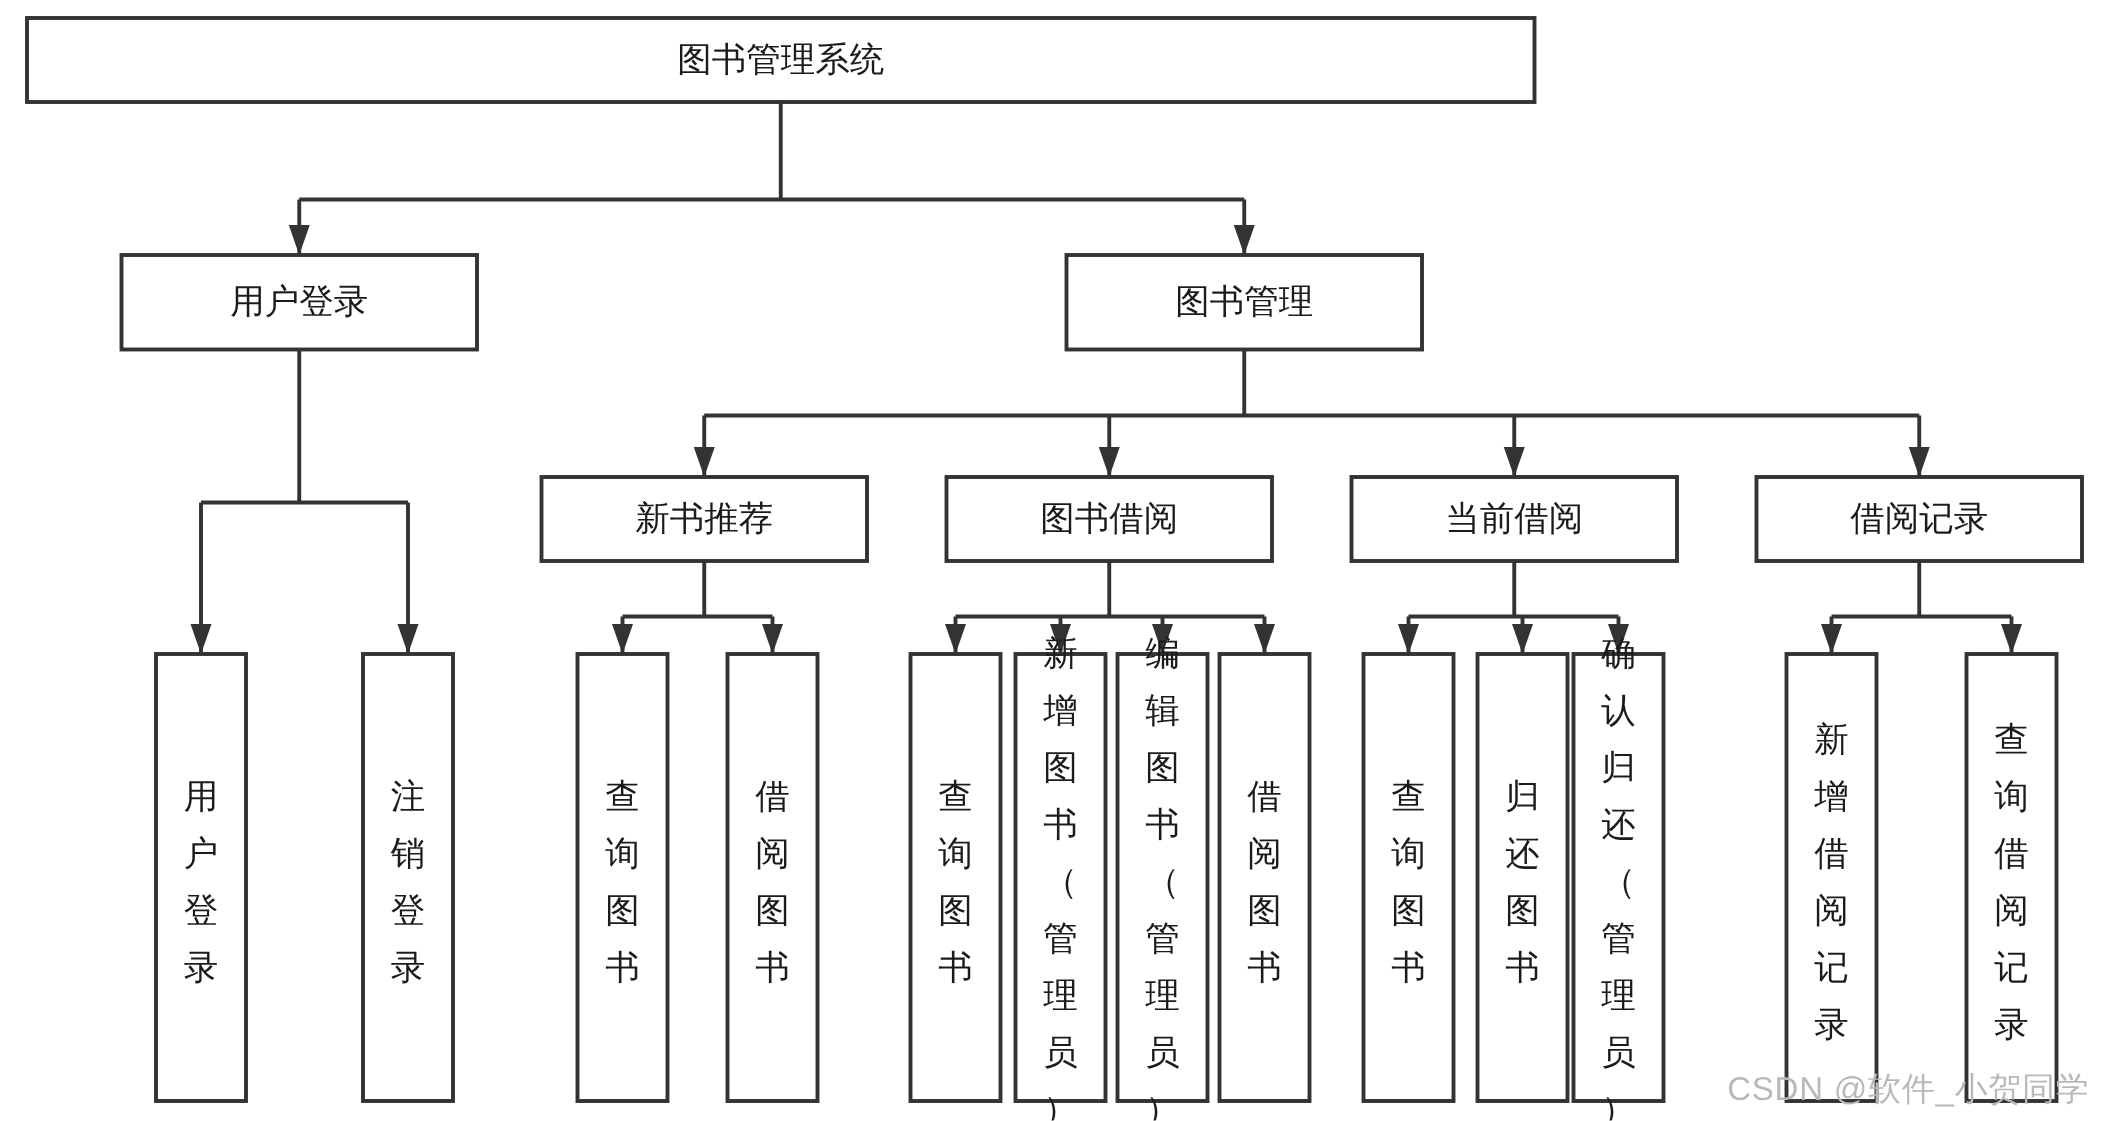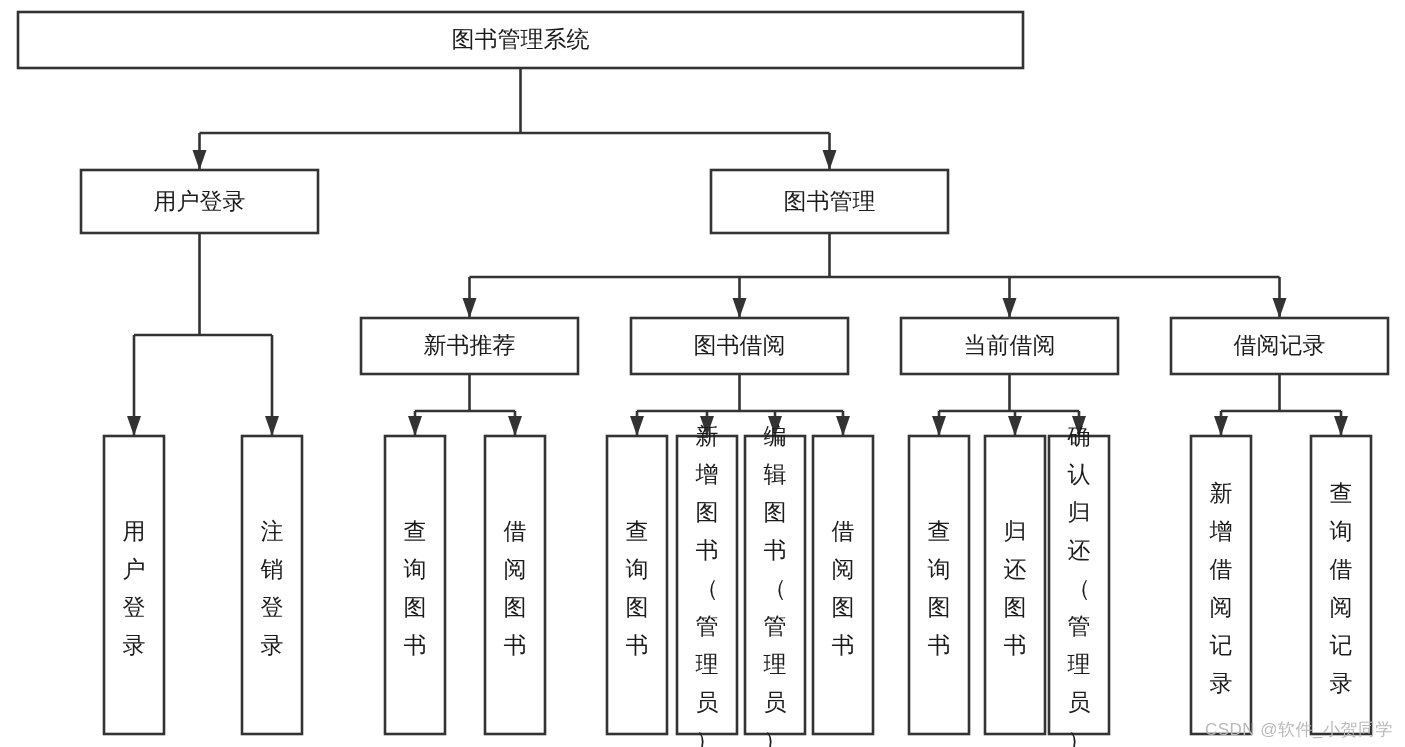--- a/index.html
+++ b/index.html
@@ -53,21 +53,21 @@
     font-family: "Liberation Sans", "DejaVu Sans", sans-serif;
     font-size: 23px;
     fill: #1b1b1b;
     text-anchor: middle;
   }
   .watermark {
     position: absolute;
     right: 12px;
     bottom: 6px;
     font-family: "Liberation Sans", "DejaVu Sans", sans-serif;
-    font-size: 17px;
+    font-size: 22px;
     color: #b9b9b9;
     white-space: nowrap;
     letter-spacing: 0.5px;
     pointer-events: none;
   }
 </style>
 </head>
 <body>
 
 <div id="diagram-root">

